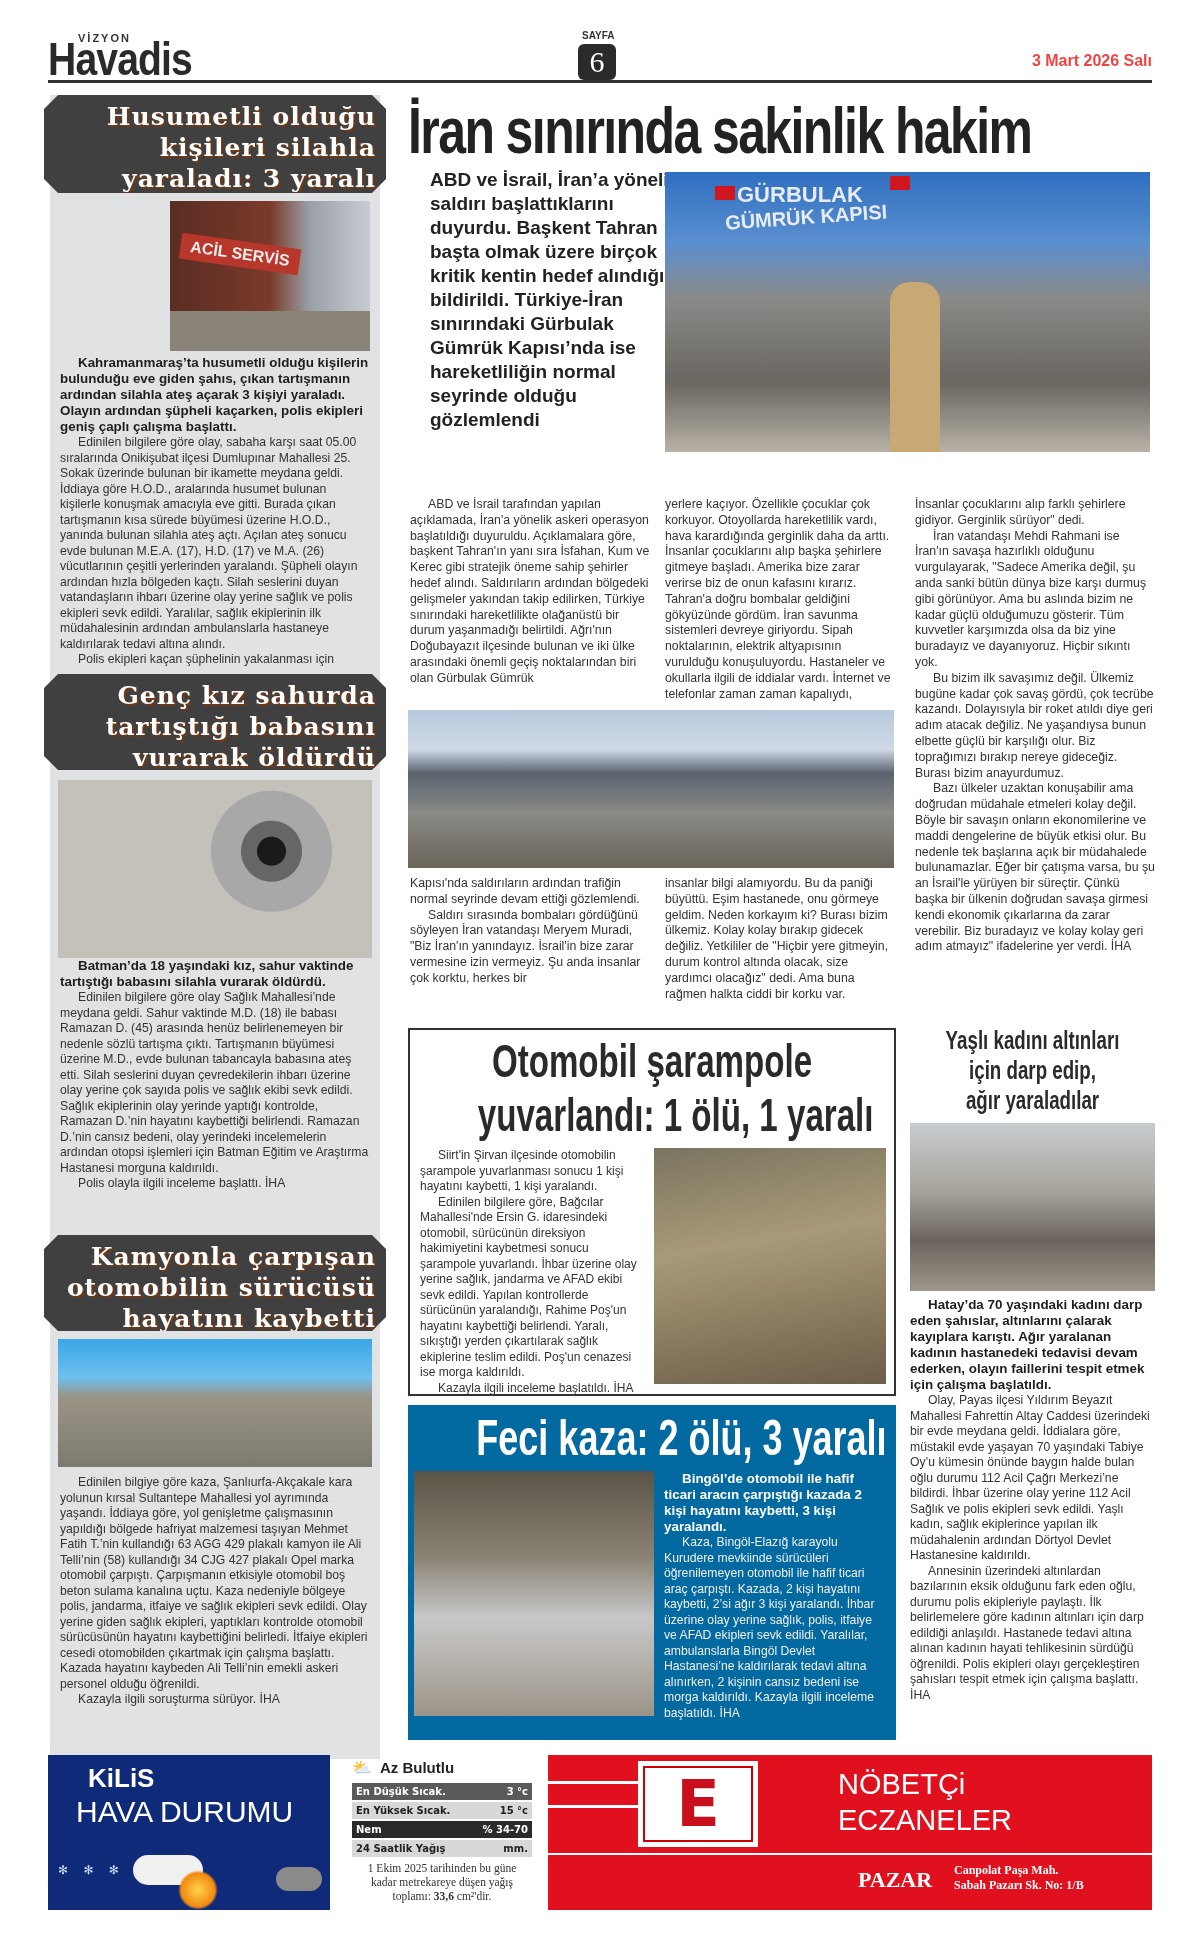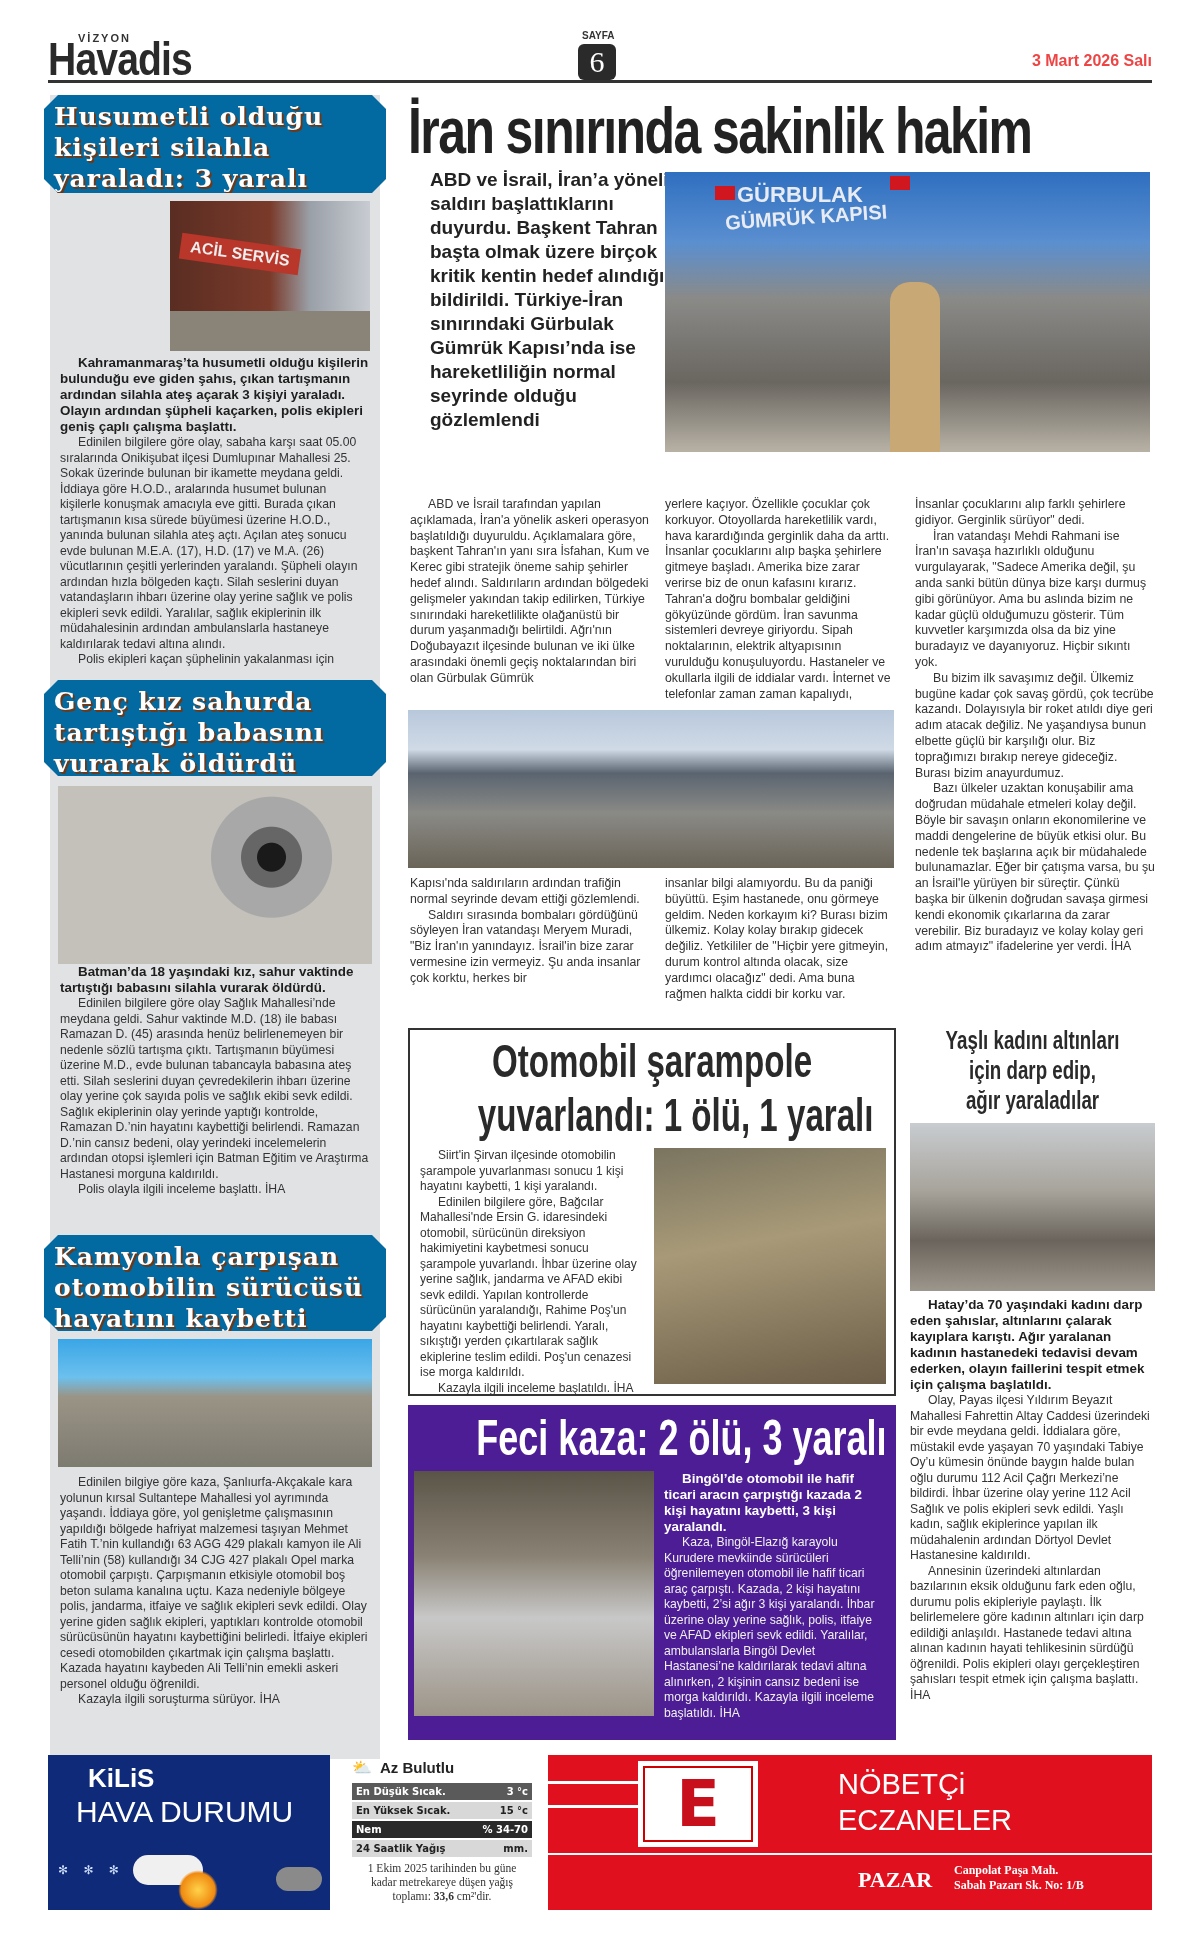--- a/index.html
+++ b/index.html
@@ -8,34 +8,34 @@
   
   .logo{left:48px;top:30px}
   .logo-small{position:absolute;left:30px;top:2px;font-size:11px;font-weight:bold;letter-spacing:2px;color:#333}
   .logo-main{font-family:"Liberation Sans",sans-serif;font-weight:bold;font-size:46px;color:#2a2a2a;letter-spacing:-1px;transform:scaleX(0.85);transform-origin:left;display:block;line-height:46px;margin-top:6px}
   .sayfa-lbl{left:582px;top:30px;font-size:10px;font-weight:bold;color:#333}
   .sayfa-num{left:578px;top:44px;width:38px;height:36px;background:#2a2a2a;color:#fff;border-radius:6px;font-family:"Liberation Serif",serif;font-size:30px;text-align:center;line-height:36px}
   .date{right:48px;top:52px;font-size:16px;font-weight:bold;color:#ef4444}
   .rule{left:48px;right:48px;top:80px;height:3px;background:#333}
   
   .leftcol{left:50px;width:330px;background:#e1e2e4}
-  .orange{background:#0369a1;clip-path:polygon(14px 0,calc(100% - 14px) 0,100% 14px,100% calc(100% - 14px),calc(100% - 14px) 100%,14px 100%,0 calc(100% - 14px),0 14px);color:#fff;text-align:left;font-family:"DejaVu Serif",serif;font-weight:bold;font-size:25px;line-height:31px;text-shadow:1px 1px 0 #6b3a1a,2px 2px 0 #6b3a1a;padding:6px 10px;letter-spacing:1px}
+  .orange{background:#404040;clip-path:polygon(14px 0,calc(100% - 14px) 0,100% 14px,100% calc(100% - 14px),calc(100% - 14px) 100%,14px 100%,0 calc(100% - 14px),0 14px);color:#fff;text-align:right;font-family:"DejaVu Serif",serif;font-weight:bold;font-size:25px;line-height:31px;text-shadow:1px 1px 0 #6b3a1a,2px 2px 0 #6b3a1a;padding:6px 10px;letter-spacing:1px}
   .lede{font-weight:bold;font-size:13.4px;line-height:16px;color:#1e1e1e}
   .body{font-size:12.2px;line-height:15.5px;color:#333;text-align:left}
   .body p{text-indent:18px}
   .photo{overflow:hidden}
   .iha{text-align:right}
   
   .main-head{left:408px;top:96px;width:750px;font-family:"Liberation Sans",sans-serif;font-weight:bold;font-size:64px;line-height:70px;color:#222;letter-spacing:-2px;transform:scaleX(0.78);transform-origin:left;white-space:nowrap}
   .main-lede{left:430px;top:168px;width:250px;font-weight:900;font-size:19px;line-height:24px;color:#222}
   .cols3{font-size:12.3px;line-height:15.8px;color:#333}
   .cols3 p{text-indent:18px}
   .boxed{border:2px solid #333}
   .condensed{font-family:"Liberation Sans",sans-serif;font-weight:bold;color:#2a2a2a;transform:scaleX(0.72);transform-origin:center;white-space:nowrap;text-align:center}
-  .dark{background:#4c1d95}
+  .dark{background:#0369a1}
   
   .weather-panel{background:#0e2a78}
   .wtbl div{display:flex;justify-content:space-between;font-family:"DejaVu Sans",sans-serif;font-weight:bold;font-size:10px;height:17px;line-height:17px;padding:0 4px;margin-bottom:2px}
 </style>
 </head>
 <body>
 
 <div class="abs logo">
   <span class="logo-small">VİZYON</span>
   <span class="logo-main">Havadis</span>
@@ -55,21 +55,21 @@
     <div class="lede" style="text-indent:18px">Kahramanmaraş’ta husumetli olduğu kişilerin bulunduğu eve giden şahıs, çıkan tartışmanın ardından silahla ateş açarak 3 kişiyi yaraladı. Olayın ardından şüpheli kaçarken, polis ekipleri geniş çaplı çalışma başlattı.</div>
     <div class="body" style="clear:both">
       <p>Edinilen bilgilere göre olay, sabaha karşı saat 05.00 sıralarında Onikişubat ilçesi Dumlupınar Mahallesi 25. Sokak üzerinde bulunan bir ikamette meydana geldi. İddiaya göre H.O.D., aralarında husumet bulunan kişilerle konuşmak amacıyla eve gitti. Burada çıkan tartışmanın kısa sürede büyümesi üzerine H.O.D., yanında bulunan silahla ateş açtı. Açılan ateş sonucu evde bulunan M.E.A. (17), H.D. (17) ve M.A. (26) vücutlarının çeşitli yerlerinden yaralandı. Şüpheli olayın ardından hızla bölgeden kaçtı. Silah seslerini duyan vatandaşların ihbarı üzerine olay yerine sağlık ve polis ekipleri sevk edildi. Yaralılar, sağlık ekiplerinin ilk müdahalesinin ardından ambulanslarla hastaneye kaldırılarak tedavi altına alındı.</p>
       <p>Polis ekipleri kaçan şüphelinin yakalanması için çalışma başlatırken, olayla ilgili soruşturma sürüyor.</p>
       <div class="iha">İHA</div>
     </div>
   </div>
 </div>
 
 <div class="abs leftcol" style="top:670px;height:570px">
-  <div class="orange" style="margin:10px -6px;height:96px">Genç kız sahurda tartıştığı babasını vurarak öldürdü</div>
+  <div class="orange" style="margin:4px -6px;height:96px">Genç kız sahurda tartıştığı babasını vurarak öldürdü</div>
   <div class="photo" style="margin:10px 8px 0 8px;height:178px;background:radial-gradient(circle at 68% 40%,#1a1a1a 0 14px,#666 15px 30px,#a8a8a8 31px 60px,#c4c0ba 61px 100%)"></div>
   <div style="padding:0 10px 0 10px">
     <div class="lede" style="text-indent:18px">Batman’da 18 yaşındaki kız, sahur vaktinde tartıştığı babasını silahla vurarak öldürdü.</div>
     <div class="body">
       <p>Edinilen bilgilere göre olay Sağlık Mahallesi’nde meydana geldi. Sahur vaktinde M.D. (18) ile babası Ramazan D. (45) arasında henüz belirlenemeyen bir nedenle sözlü tartışma çıktı. Tartışmanın büyümesi üzerine M.D., evde bulunan tabancayla babasına ateş etti. Silah seslerini duyan çevredekilerin ihbarı üzerine olay yerine çok sayıda polis ve sağlık ekibi sevk edildi. Sağlık ekiplerinin olay yerinde yaptığı kontrolde, Ramazan D.’nin hayatını kaybettiği belirlendi. Ramazan D.’nin cansız bedeni, olay yerindeki incelemelerin ardından otopsi işlemleri için Batman Eğitim ve Araştırma Hastanesi morguna kaldırıldı.</p>
       <p>Polis olayla ilgili inceleme başlattı. İHA</p>
     </div>
   </div>
 </div>
 

